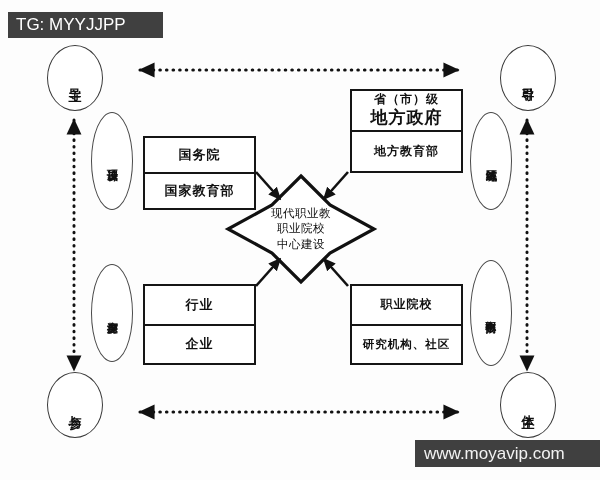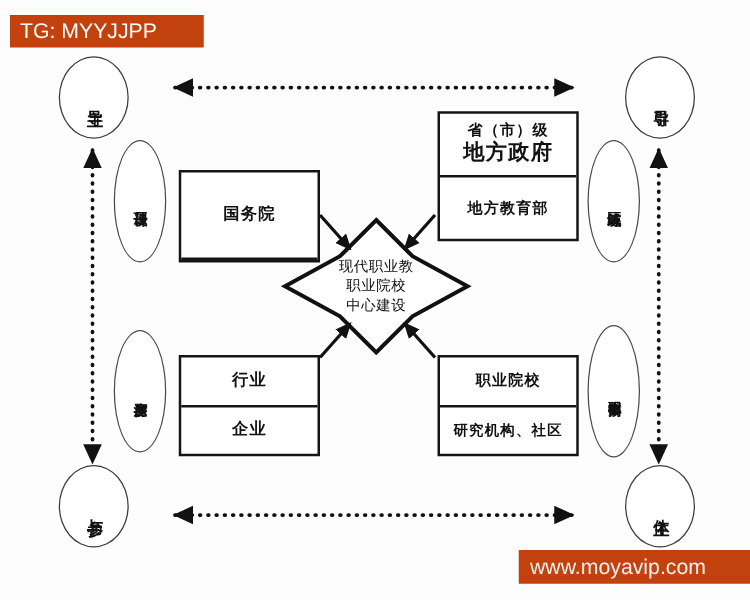--- a/index.html
+++ b/index.html
@@ -51,21 +51,21 @@
     text-align: center;
   }
   .cn {
     font-family: "DejaVu Sans", "Liberation Sans", sans-serif;
     font-weight: bold;
     color: #111111;
     letter-spacing: 1px;
   }
 
   #box-state-council { left: 143px; top: 96px; width: 113px; height: 74px; margin-top: 40px; }
-  #box-province     { left: 350px; top: 89px; width: 113px; height: 104px; }
+  #box-province     { left: 350px; top: 89px; width: 113px; height: 84px; }
   #box-industry     { left: 143px; top: 284px; width: 113px; height: 81px; }
   #box-vocational   { left: 350px; top: 284px; width: 113px; height: 81px; }
 
   #box-state-council .cn { font-size: 13px; }
   #box-province .cn      { font-size: 12px; }
   #box-industry .cn      { font-size: 13px; }
   #box-vocational .cn    { font-size: 12px; }
   #box-vocational .cell.bottom .cn { font-size: 11.5px; }
   #box-province .cell.top .cn.l1 { font-size: 12px; }
   #box-province .cell.top .cn.l2 { font-size: 17px; }
@@ -137,21 +137,21 @@
     font-size: 11.5px;
     line-height: 1.32;
     font-weight: normal;
     letter-spacing: 0.5px;
     color: #0e0e0e;
   }
 
   
   .watermark {
     position: absolute;
-    background: #c2410c;
+    background: #404040;
     color: #ffffff;
     font-family: "Liberation Sans", sans-serif;
     display: flex;
     align-items: center;
     z-index: 9;
   }
   #watermark-top {
     left: 8px;
     top: 12px;
     width: 147px;
@@ -216,20 +216,23 @@
   <div id="center-node">
     <span class="cn">现代职业教</span>
     <span class="cn">职业院校</span>
     <span class="cn">中心建设</span>
   </div>
 
   <div class="node-box" id="box-state-council">
     <div class="cell top">
       <span class="cn box-line">国务院</span>
     </div>
+    <div class="cell bottom">
+      <span class="cn box-line">国家教育部</span>
+    </div>
   </div>
 
   <div class="node-box" id="box-province">
     <div class="cell top">
       <div style="width:100%">
         <span class="cn box-line l1">省（市）级</span>
         <span class="cn box-line l2">地方政府</span>
       </div>
     </div>
     <div class="cell bottom">

